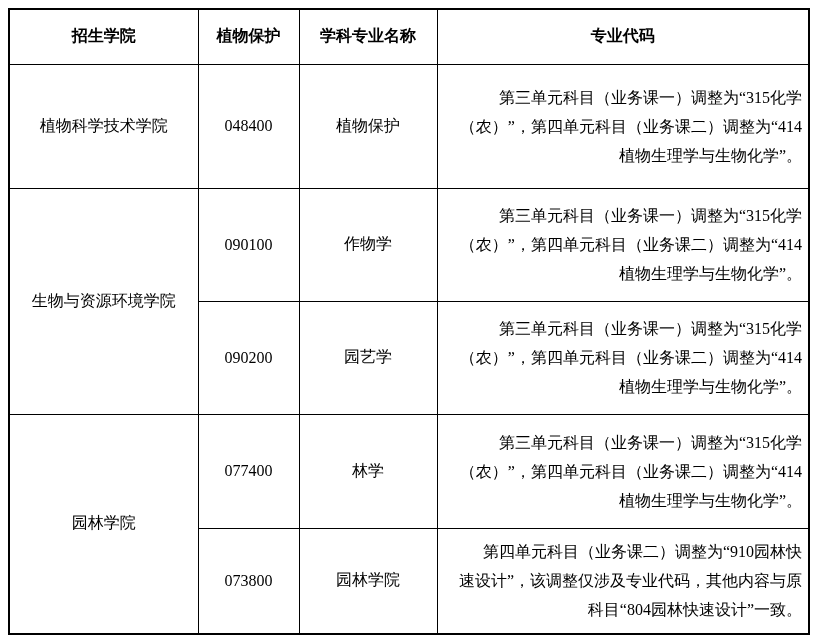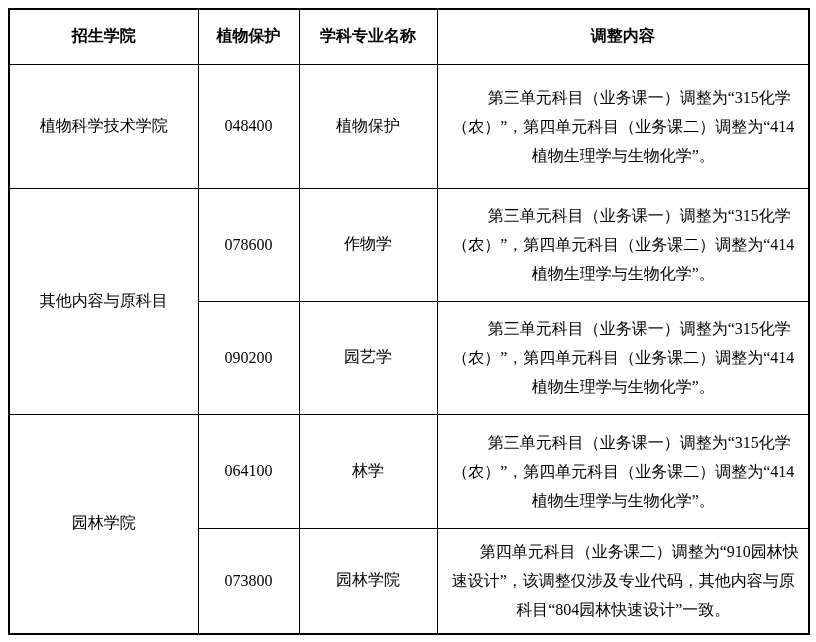--- a/index.html
+++ b/index.html
@@ -40,21 +40,21 @@
   tr.row-1 { height: 124px; }
   tr.row-2 { height: 113px; }
   tr.row-3 { height: 113px; }
   tr.row-4 { height: 114px; }
   tr.row-5 { height: 106px; }
   td.adj-cell {
     text-align: left;
   }
   .adj-para {
     text-indent: 2em;
-    text-align: center;
+    text-align: right;
     line-height: 29px;
     padding: 0 6px 0 7px;
     margin: 0;
   }
 </style>
 </head>
 <body>
 
 <div class="page">
   <table class="adjust-table">
@@ -62,50 +62,50 @@
       <col style="width:189px">
       <col style="width:101px">
       <col style="width:138px">
       <col style="width:372px">
     </colgroup>
     <thead>
       <tr class="header-row">
         <th>招生学院</th>
         <th>植物保护</th>
         <th>学科专业名称</th>
-        <th>调整内容</th>
+        <th>专业代码</th>
       </tr>
     </thead>
     <tbody>
       <tr class="row-1">
         <td>植物科学技术学院</td>
         <td>048400</td>
         <td>植物保护</td>
         <td class="adj-cell">
           <div class="adj-para">第三单元科目（业务课一）调整为“315化学（农）”，第四单元科目（业务课二）调整为“414植物生理学与生物化学”。</div>
         </td>
       </tr>
       <tr class="row-2">
-        <td rowspan="2">其他内容与原科目</td>
-        <td>078600</td>
+        <td rowspan="2">生物与资源环境学院</td>
+        <td>090100</td>
         <td>作物学</td>
         <td class="adj-cell">
           <div class="adj-para">第三单元科目（业务课一）调整为“315化学（农）”，第四单元科目（业务课二）调整为“414植物生理学与生物化学”。</div>
         </td>
       </tr>
       <tr class="row-3">
         <td>090200</td>
         <td>园艺学</td>
         <td class="adj-cell">
           <div class="adj-para">第三单元科目（业务课一）调整为“315化学（农）”，第四单元科目（业务课二）调整为“414植物生理学与生物化学”。</div>
         </td>
       </tr>
       <tr class="row-4">
         <td rowspan="2">园林学院</td>
-        <td>064100</td>
+        <td>077400</td>
         <td>林学</td>
         <td class="adj-cell">
           <div class="adj-para">第三单元科目（业务课一）调整为“315化学（农）”，第四单元科目（业务课二）调整为“414植物生理学与生物化学”。</div>
         </td>
       </tr>
       <tr class="row-5">
         <td>073800</td>
         <td>园林学院</td>
         <td class="adj-cell">
           <div class="adj-para">第四单元科目（业务课二）调整为“910园林快速设计”，该调整仅涉及专业代码，其他内容与原科目“804园林快速设计”一致。</div>

